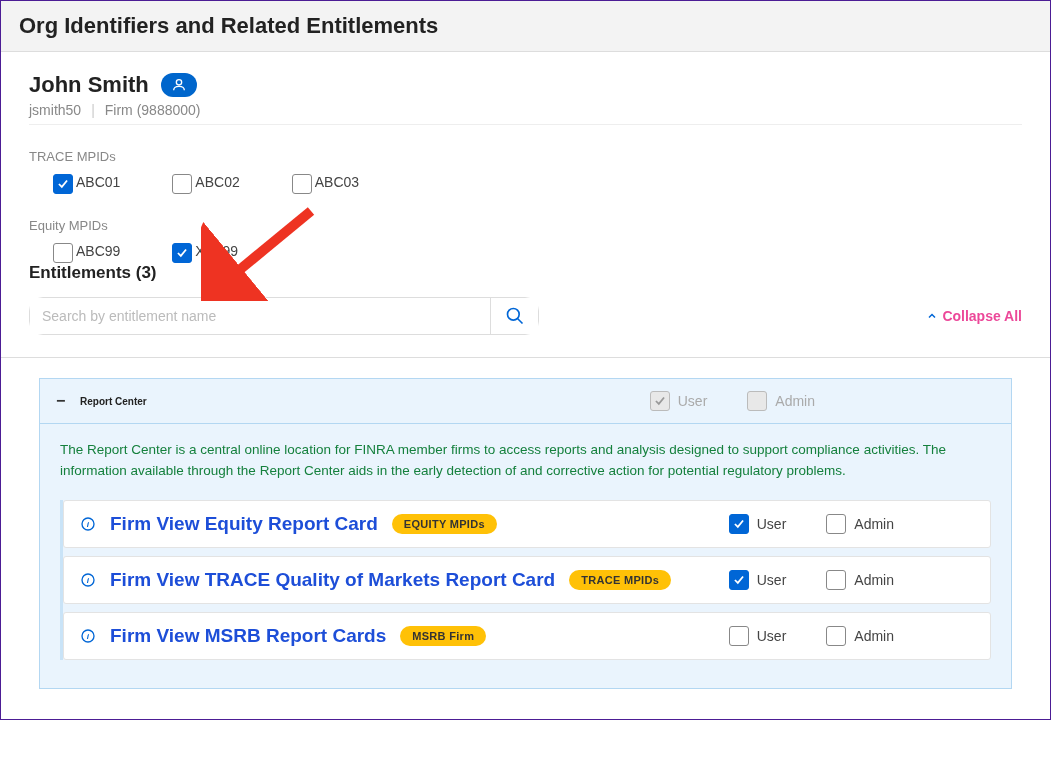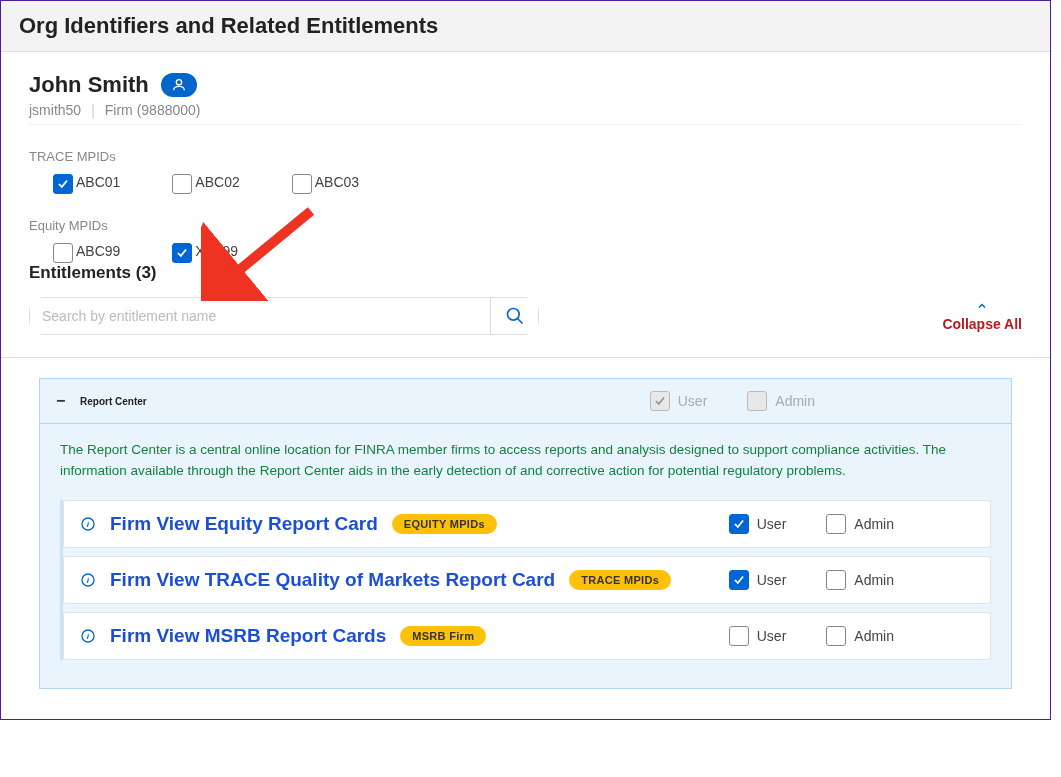--- a/index.html
+++ b/index.html
@@ -23,21 +23,21 @@
     .cb.disabled { background: #e8e8e8; border-color: #bbb; }
     .cb svg { width: 14px; height: 14px; display: none; }
     .cb.checked svg, .cb.disabled.checked svg { display: block; }
     .entitlements-heading { font-size: 17px; font-weight: 700; color: #222; }
     .search-row { display: flex; align-items: center; justify-content: space-between; margin-top: 14px; }
     .search-box { display: flex; border: 1px solid #ddd; border-radius: 14px; width: 510px; }
     .search-input { flex: 1; border: none; padding: 10px 12px; font-size: 14px; outline: none; color: #444; }
     .search-input::placeholder { color: #bbb; }
     .search-btn { width: 48px; border: none; border-left: 1px solid #ddd; background: #fff; cursor: pointer; display: flex; align-items: center; justify-content: center; }
     .search-btn svg { width: 20px; height: 20px; stroke: #0066d6; }
-    .collapse-link { color: #b91c1c; font-size: 14px; font-weight: 600; cursor: pointer; display: flex; align-items: center; gap: 4px; flex-direction: column; }
+    .collapse-link { color: #ec4899; font-size: 14px; font-weight: 600; cursor: pointer; display: flex; align-items: center; gap: 4px; }
     .hr { border: none; border-top: 1px solid #ddd; margin: 22px -28px 0 -28px; }
     .panel-wrap { padding: 20px 10px 0 10px; }
     .panel { border: 1px solid #b3d7f2; background: #eaf4fd; }
     .panel-head { display: flex; align-items: center; padding: 12px 16px; border-bottom: 1px solid #b3d7f2; }
     .panel-toggle { font-size: 16px; font-weight: 700; color: #333; margin-right: 12px; cursor: pointer; width: 12px; }
     .panel-title { font-size: 10px; font-weight: 700; color: #222; flex: 0 0 auto; }
     .panel-head-roles { display: flex; gap: 40px; margin-left: auto; margin-right: 180px; }
     .role-disabled { display: flex; align-items: center; gap: 8px; color: #aaa; font-size: 14px; }
     .panel-body { padding: 16px 20px 20px 20px; background: #eaf4fd; }
     .panel-desc { color: #15803d; font-size: 13.5px; line-height: 1.55; margin-bottom: 18px; }

